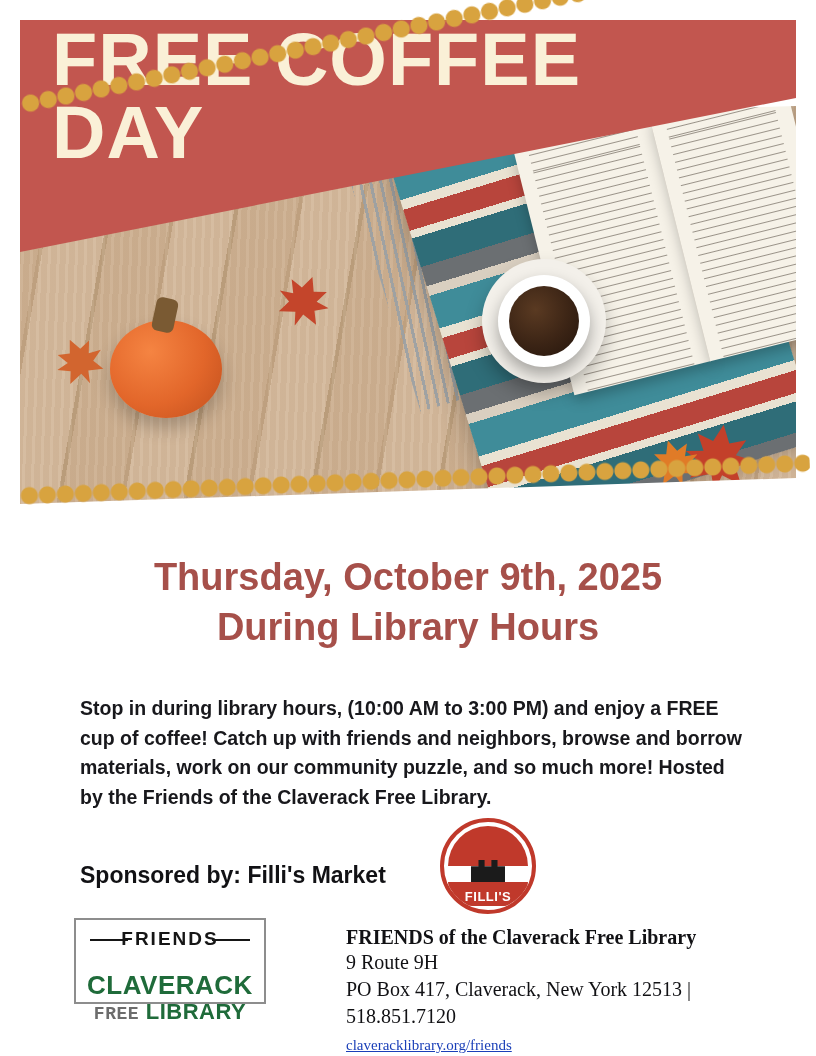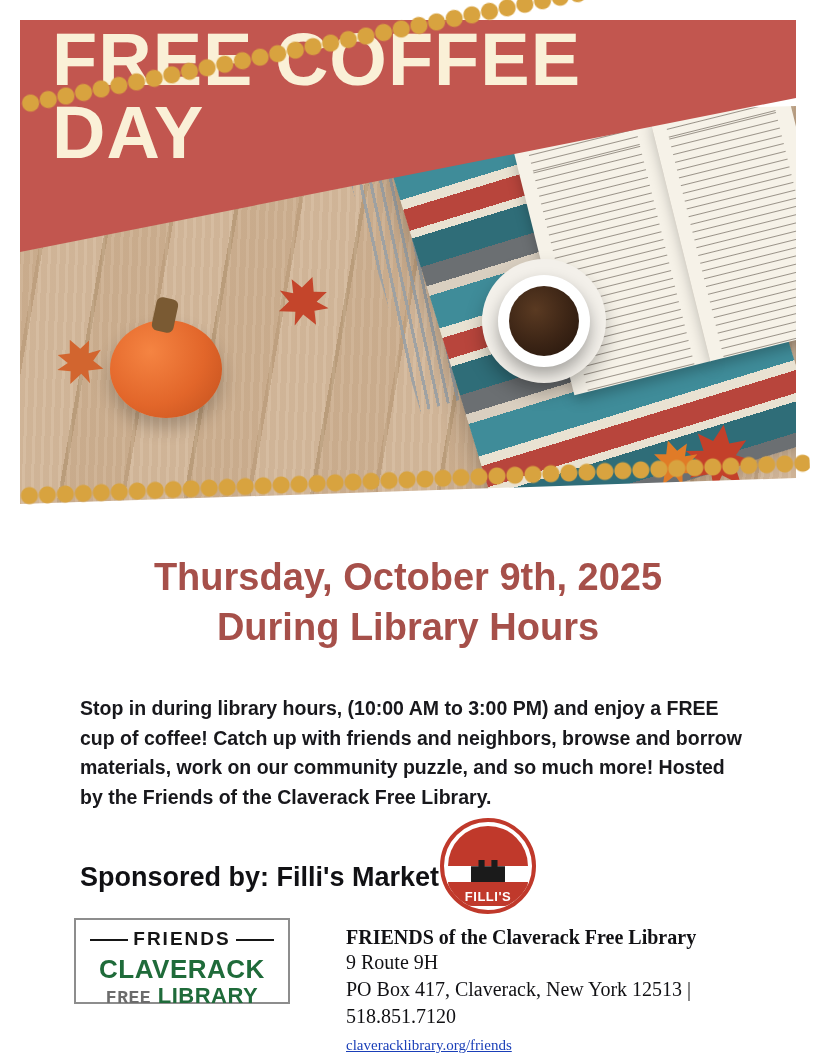--- a/index.html
+++ b/index.html
@@ -300,21 +300,21 @@
     font-weight: bold;
     line-height: 1.52;
     margin-left: 8px;
   }
 
   
   .sponsor-line {
     position: absolute;
     left: 80px;
     top: 862px;
-    font-size: 27px;
+    font-size: 23px;
     font-weight: bold;
     color: #111114;
   }
   .fillis-logo {
     position: absolute;
     left: 440px;
     top: 818px;
     width: 96px;
     height: 96px;
     border-radius: 50%;
@@ -358,21 +358,21 @@
     font-weight: bold;
     letter-spacing: 0.5px;
     margin-top: 40px;
   }
 
   
   .friends-logo {
     position: absolute;
     left: 74px;
     top: 918px;
-    width: 216px;
+    width: 192px;
     height: 86px;
     border: 2px solid #8d8d8d;
     box-sizing: border-box;
     background: #ffffff;
     text-align: center;
   }
   .friends-logo .fr-top {
     position: relative;
     margin-top: 8px;
     font-size: 19px;
@@ -385,21 +385,21 @@
     content: "";
     position: absolute;
     top: 50%;
     width: 38px;
     height: 2px;
     background: #161616;
   }
   .friends-logo .fr-top::before { left: 14px; }
   .friends-logo .fr-top::after { right: 14px; }
   .friends-logo .fr-main {
-    margin-top: 4px;
+    margin-top: 20px;
     font-size: 26px;
     font-weight: bold;
     color: #1f6b3a;
     letter-spacing: 0.5px;
   }
   .friends-logo .fr-sub {
     margin-top: -2px;
     font-size: 22px;
     font-weight: bold;
     letter-spacing: 0.5px;

